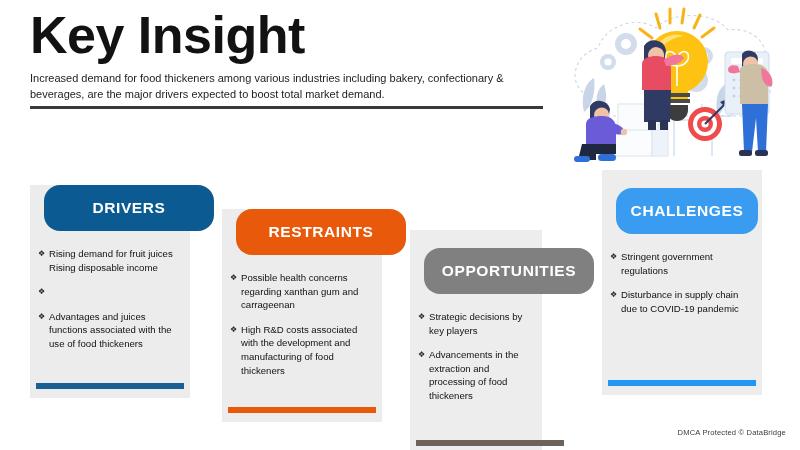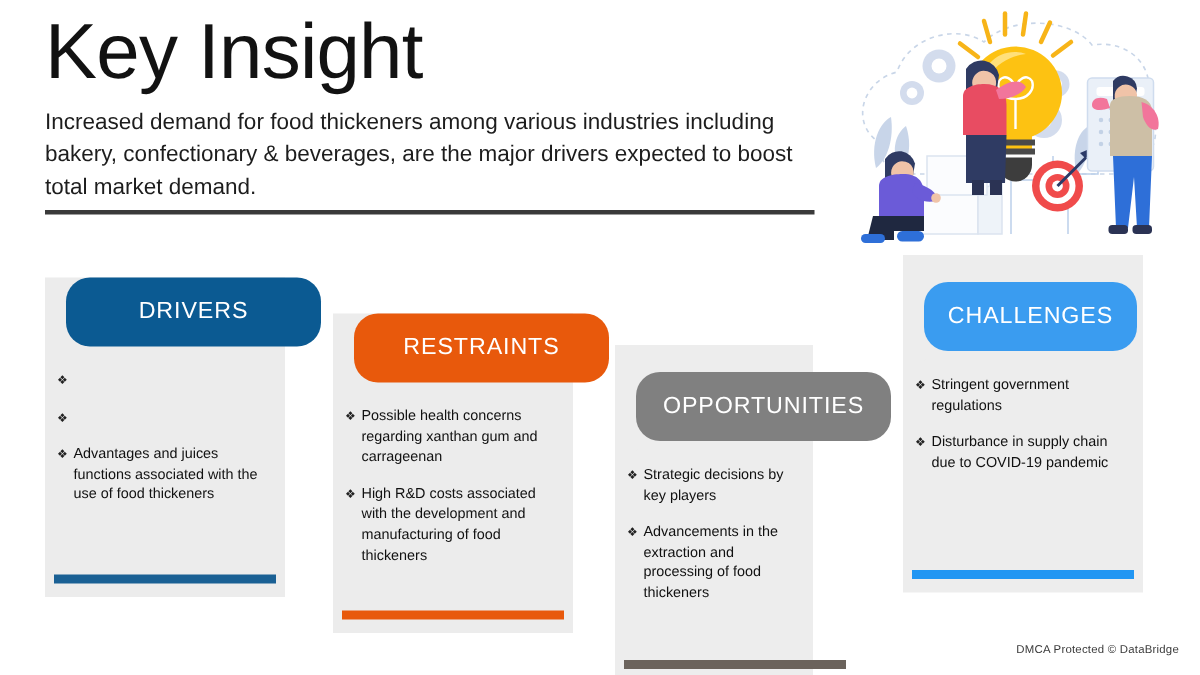--- a/index.html
+++ b/index.html
@@ -9,28 +9,28 @@
     font-family:"Liberation Sans", sans-serif;
     color:#1a1a1a;
     position:relative;
     overflow:hidden;
   }
 
   
   #header { position:absolute; left:30px; top:8px; width:560px; }
   #page-title {
     font-size:52px;
-    font-weight:400;
+    font-weight:700;
     letter-spacing:-0.5px;
     line-height:1.05;
     color:#121212;
   }
   #subtitle {
     margin-top:8px;
-    font-size:15px;
+    font-size:11px;
     line-height:1.45;
     color:#1d1d1d;
     width:520px;
   }
   #title-rule {
     margin-top:4px;
     width:513px;
     height:3px;
     background:#3a3a3a;
   }
@@ -51,21 +51,21 @@
   .card-tab {
     position:absolute;
     height:46px;
     border-radius:16px;
     display:flex;
     align-items:center;
     justify-content:center;
     color:#ffffff;
     font-size:15.5px;
     letter-spacing:0.6px;
-    font-weight:400;
+    font-weight:700;
     white-space:nowrap;
   }
   .tab-notch {
     position:absolute;
     width:14px; height:14px;
     background:#ececec;
     border-top-left-radius:9px;
   }
   .card-list {
     position:absolute;
@@ -226,20 +226,21 @@
 
   <div class="card" style="left:30px; top:185px; width:160px; height:213px;">
     <div class="card-body"></div>
     <div class="card-tab" style="left:14px; top:0px; width:170px; background:#0b5a92;">
       <span>DRIVERS</span>
     </div>
     <div class="tab-notch" style="left:14px; top:46px;"></div>
     <div class="card-list" style="top:62px;">
       <div class="bullet-item">
         <span class="bullet-glyph">❖</span>
+        <span class="bullet-text">Rising demand for fruit juices Rising disposable income</span>
       </div>
       <div class="bullet-item">
         <span class="bullet-glyph">❖</span>
       </div>
       <div class="bullet-item">
         <span class="bullet-glyph">❖</span>
         <span class="bullet-text">Advantages and juices functions associated with the use of food thickeners</span>
       </div>
     </div>
     <div class="card-bar" style="left:6px; top:198px; width:148px; background:#1a6094;"></div>

